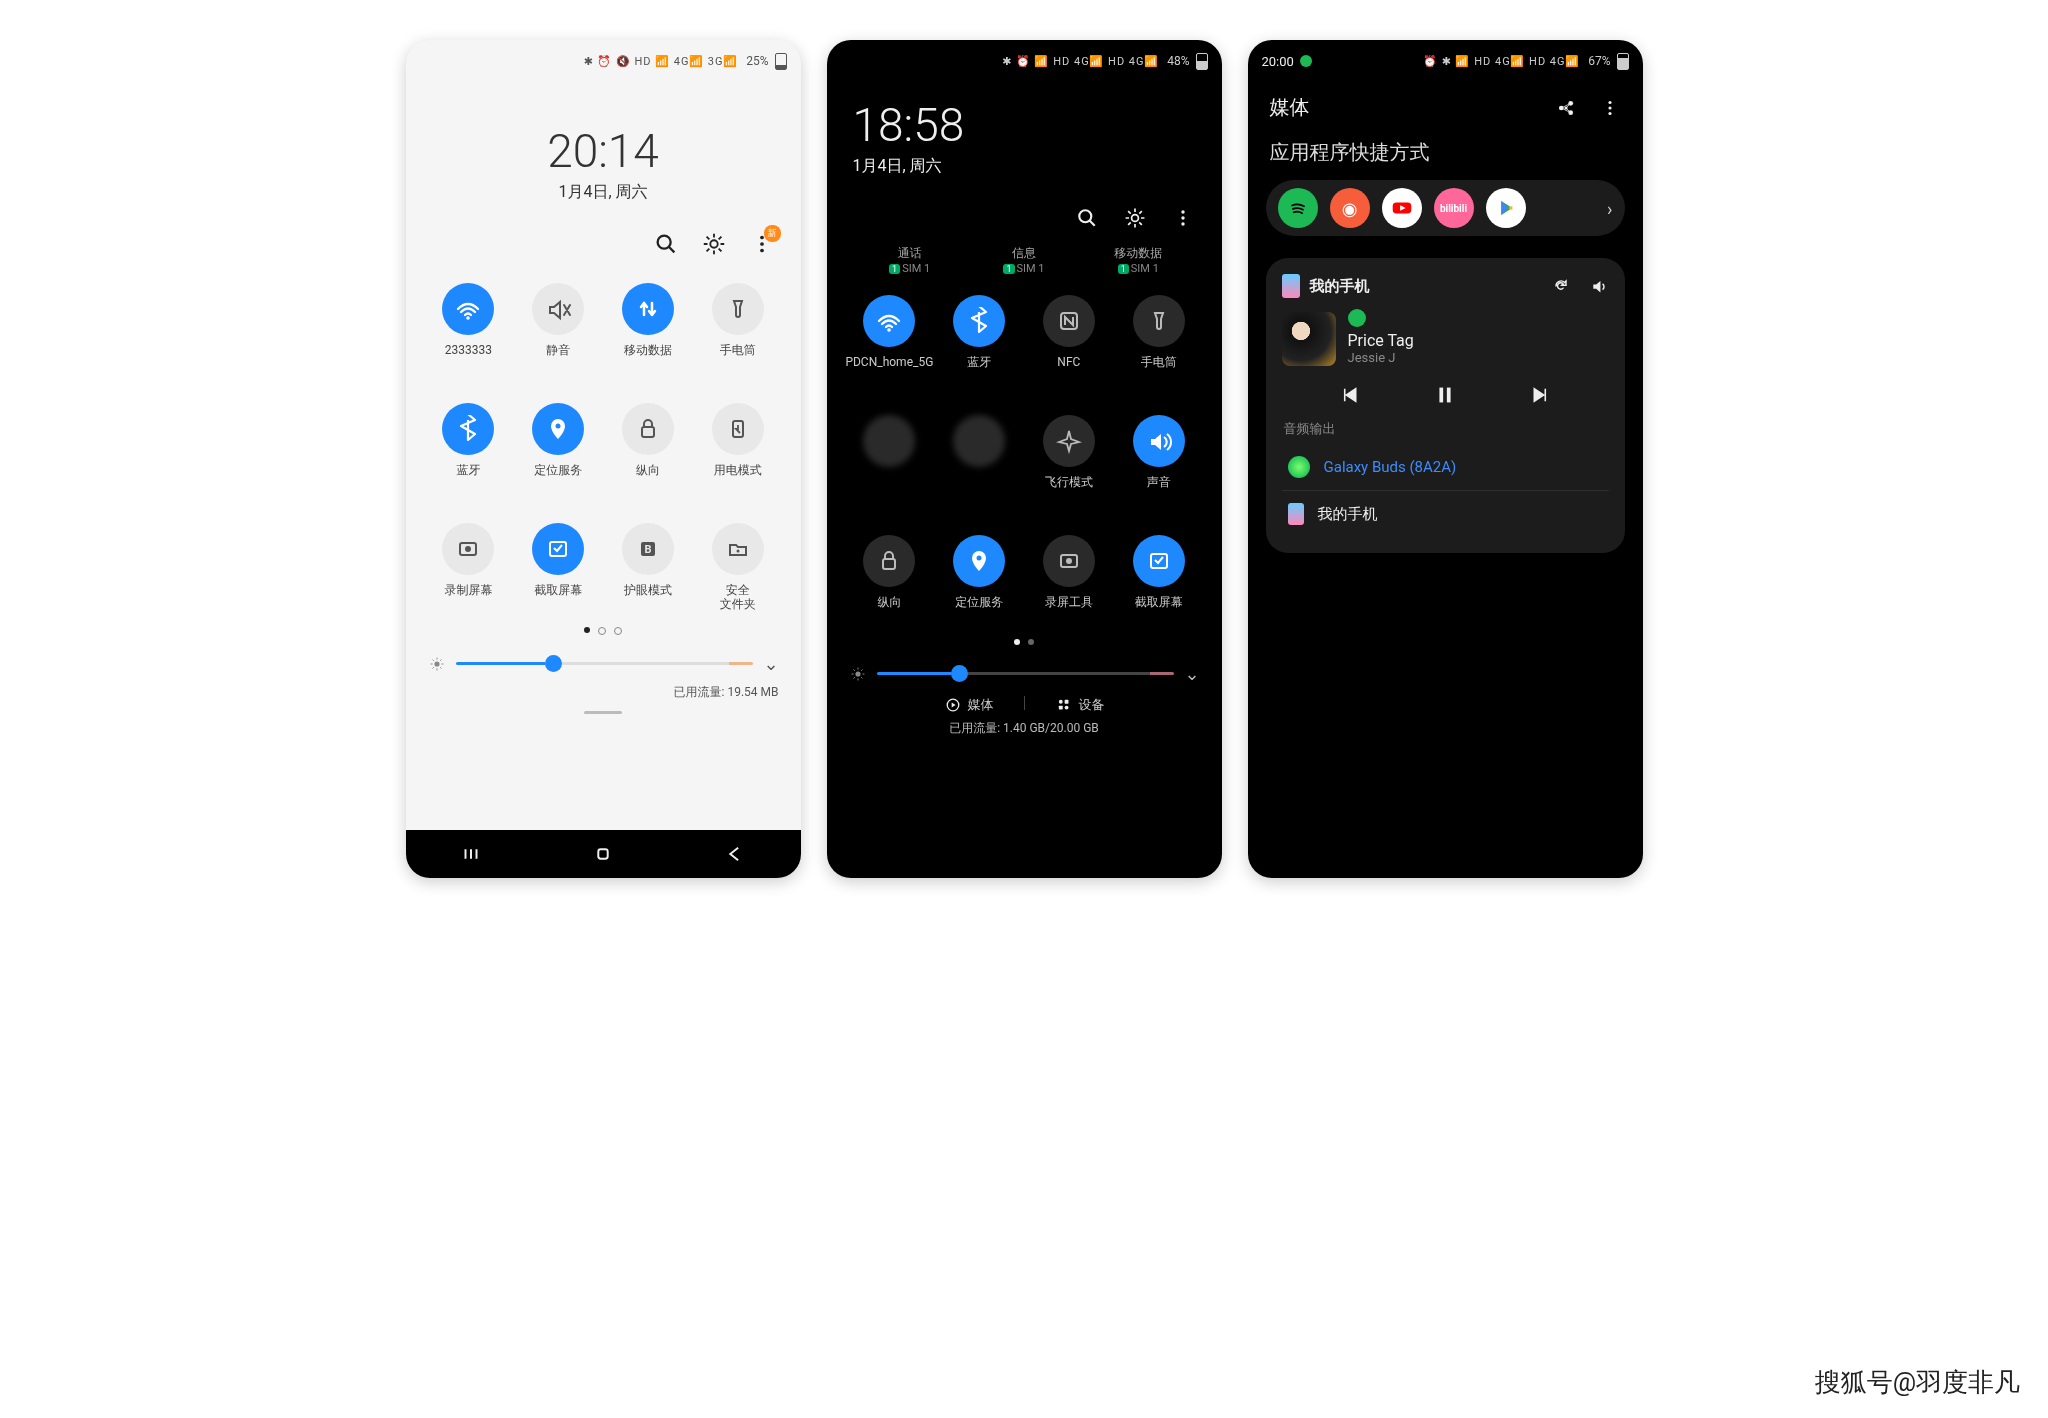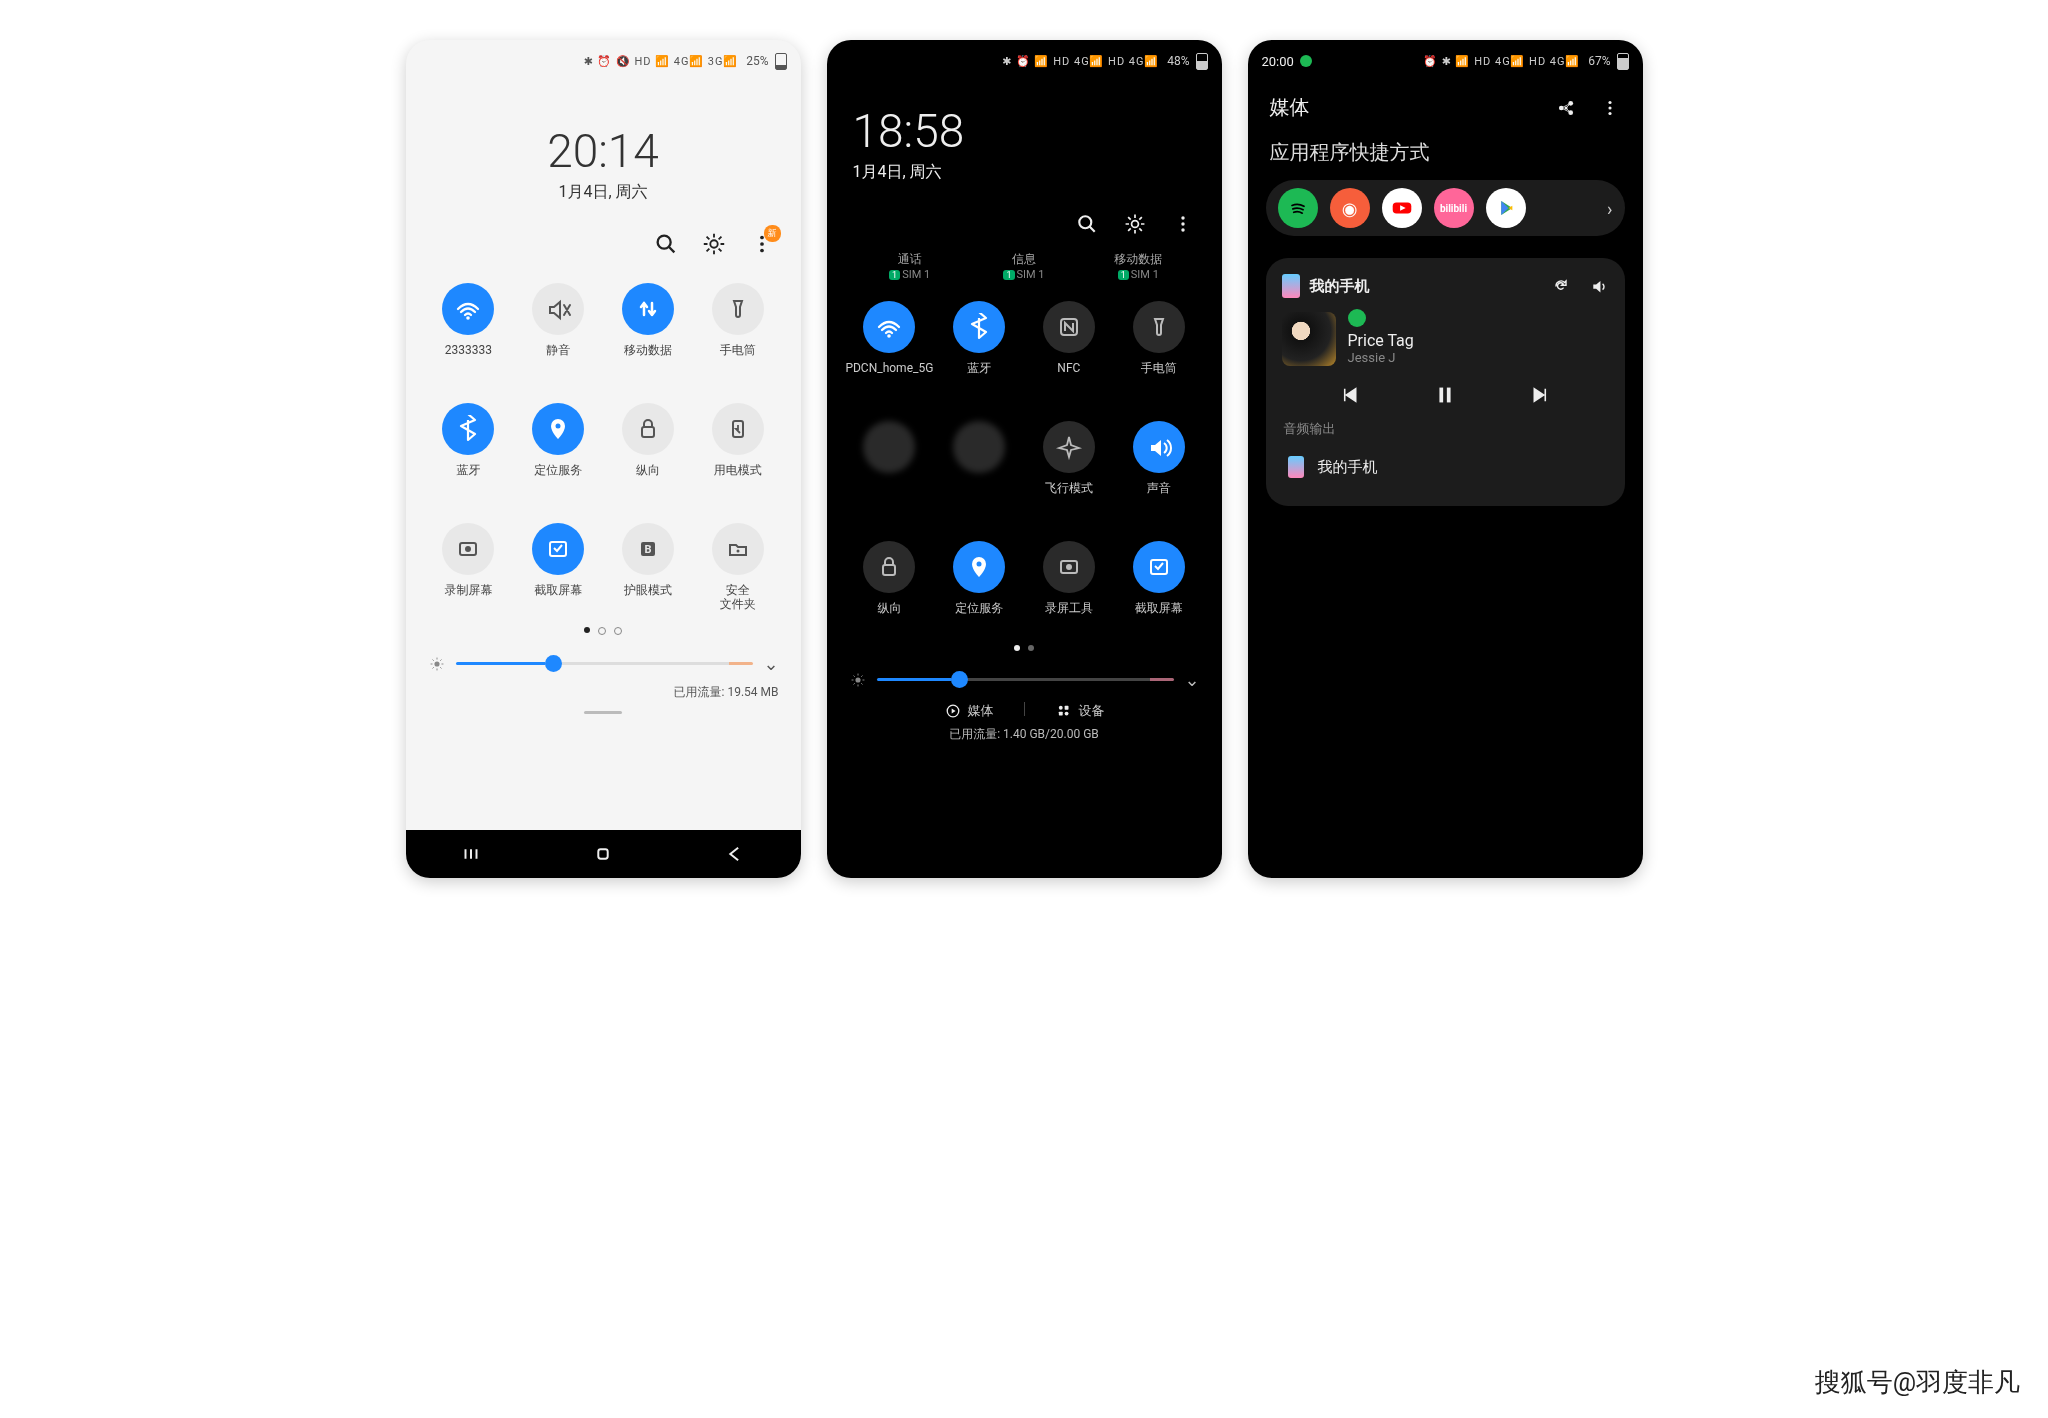--- a/index.html
+++ b/index.html
@@ -470,21 +470,21 @@
   <div class="phone phone-dark">
     <div class="status-bar">
       <span style="letter-spacing:1px;font-size:11px;color:#ccc">✱ ⏰ 📶 HD 4G📶 HD 4G📶</span>
       <span style="font-size:12px;color:#ccc;margin-left:4px">48%</span>
       <span style="width:10px;height:15px;border:1px solid #ccc;border-radius:2px;position:relative;margin-left:2px">
           <span style="position:absolute;bottom:0;left:0;right:0;height:48%;background:#ccc"></span>
         </span>
     </div>
 
     <div class="header-block">
-      <div class="big-time" style="margin-top:28px">18:58</div>
+      <div class="big-time" style="margin-top:22px">18:58</div>
       <div class="date-line">1月4日, 周六</div>
     </div>
 
     <div class="action-row">
       <div class="ico-btn">
           <svg width="24" height="24" viewBox="0 0 28 28" style="color:#eee">
             <use href="#i-search"></use>
           </svg>
         </div>
       <div class="ico-btn">
@@ -743,20 +743,24 @@
         <span class="ctrl">
             <svg width="22" height="22" viewBox="0 0 28 28">
               <use href="#i-next"></use>
             </svg>
           </span>
       </div>
 
       <div class="out-label">音频输出</div>
       <div id="outlist">
           <div class="out-item">
+            <div class="buds-ico"></div>
+            <div class="name active">Galaxy Buds (8A2A)</div>
+          </div>
+          <div class="out-item">
             <div class="device-ico" style="width: 16px; height: 22px;"></div>
             <div class="name">我的手机</div>
           </div>
         </div>
     </div>
   </div>
 
 </div>
 
 <div class="watermark">搜狐号@羽度非凡</div>

